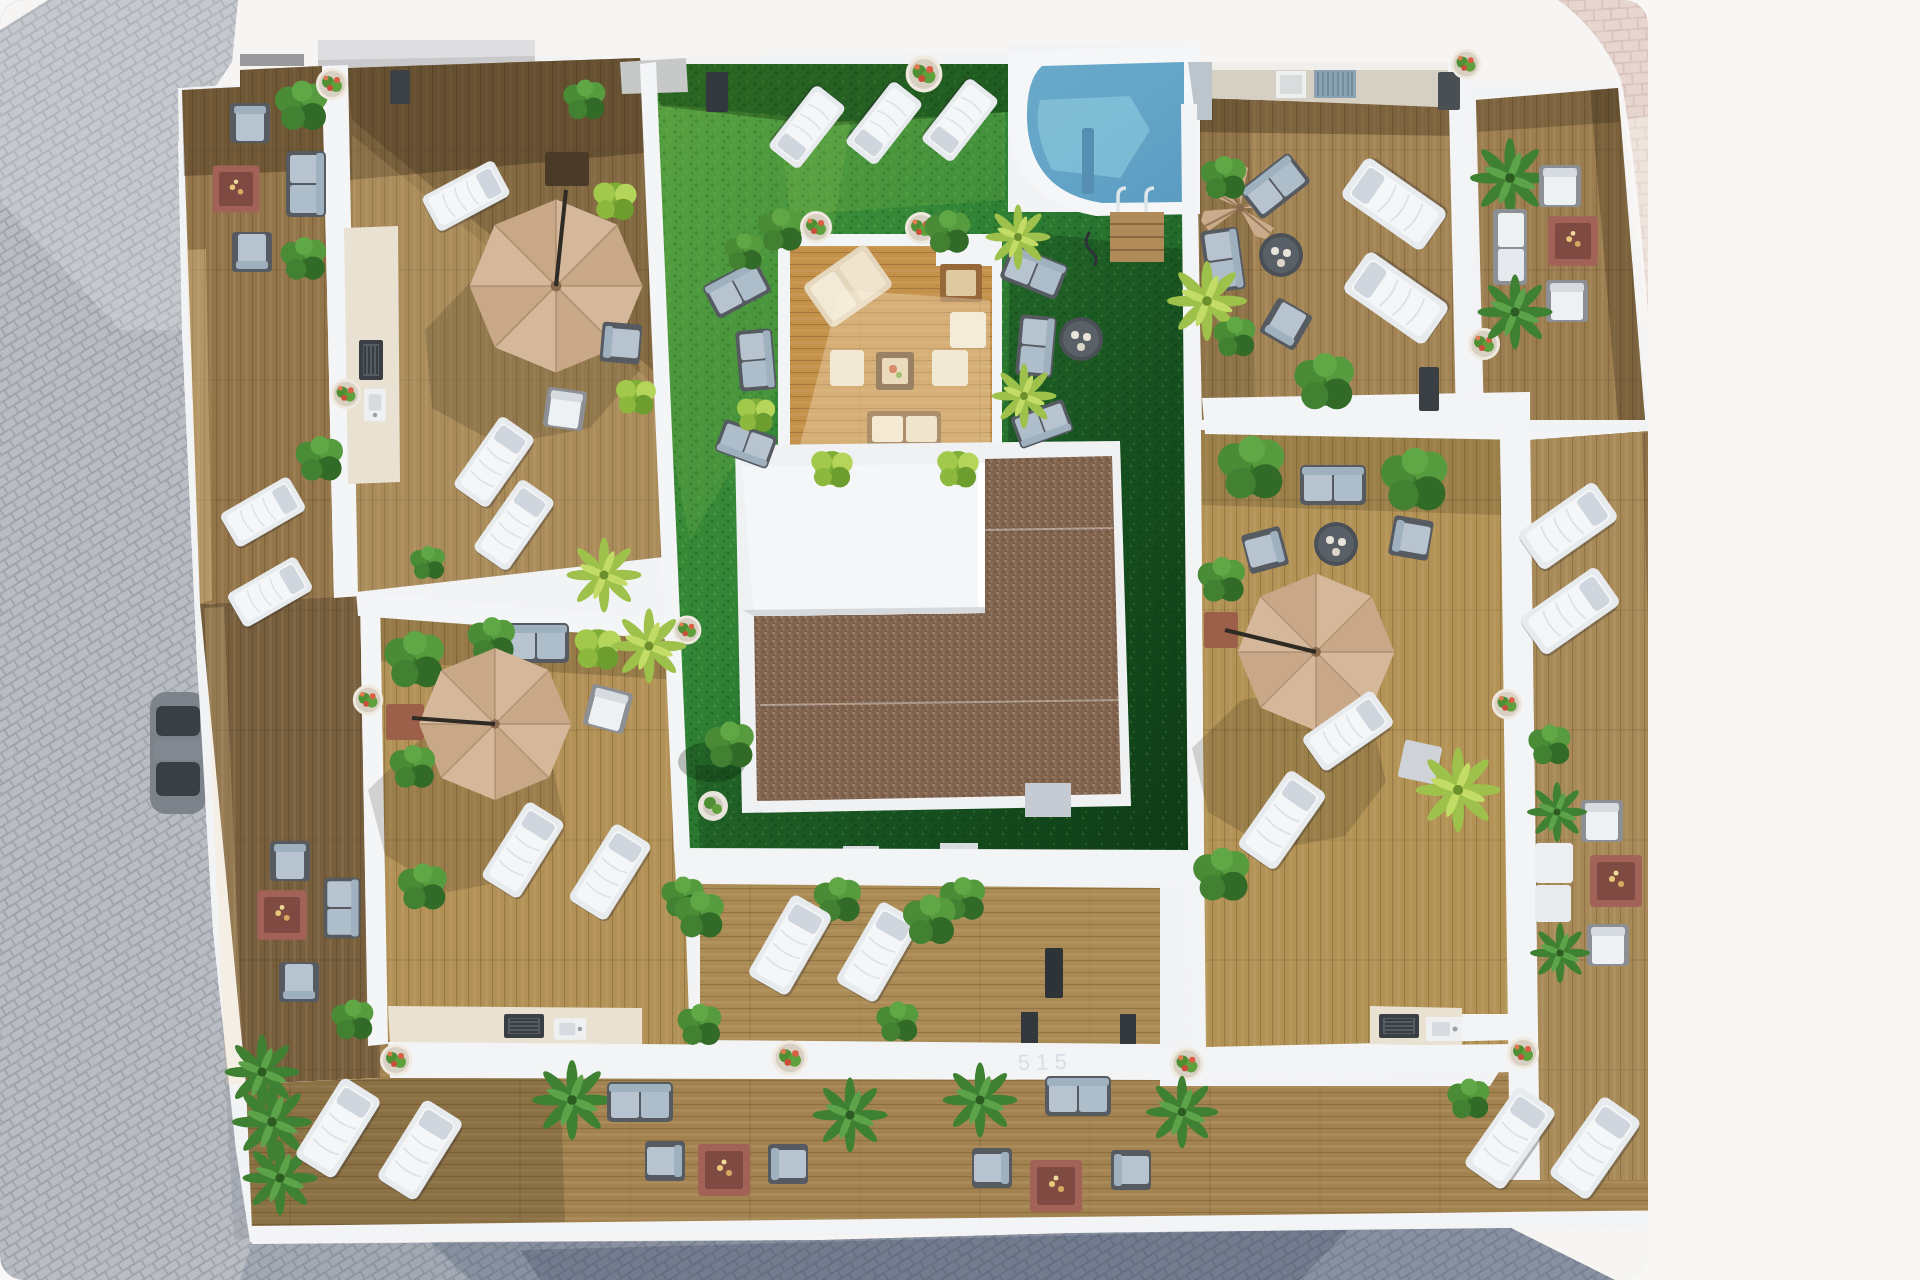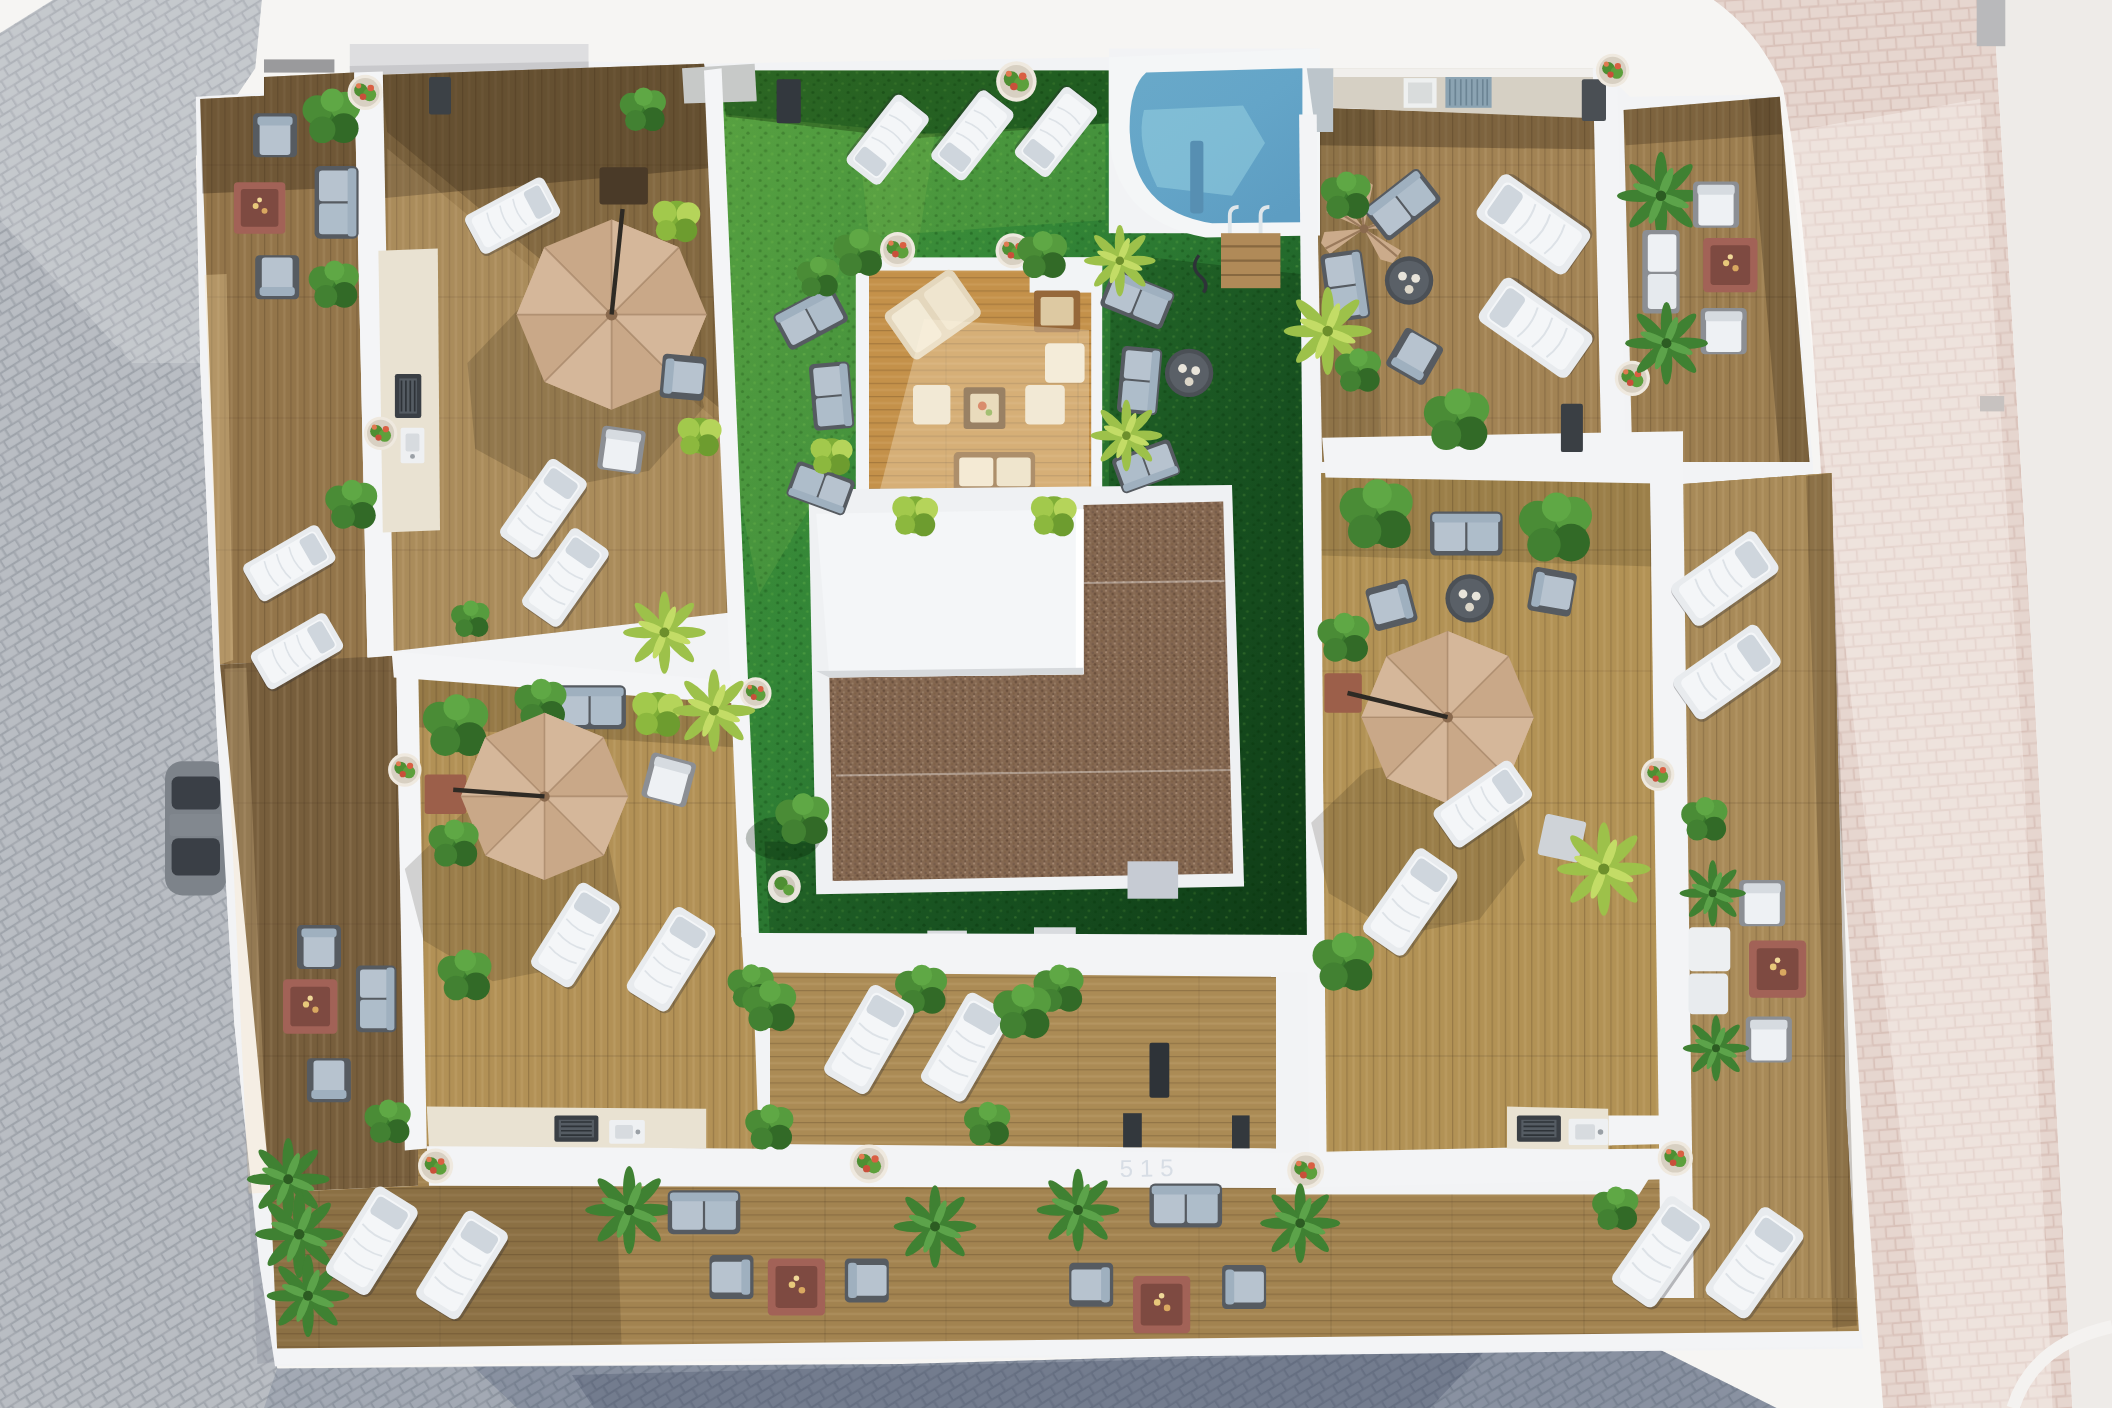--- a/index.html
+++ b/index.html
@@ -1,16 +1,16 @@
 <!DOCTYPE html>
 <html><head>
 <meta charset="utf-8">
 <style>
   html,body{margin:0;padding:0;background:#f8f7f5;font-family:"Liberation Sans",sans-serif;}
-  #stage{position:relative;width:1920px;height:1280px;overflow:hidden;}
+  #stage{position:relative;width:1648px;height:1280px;overflow:hidden;border-radius:24px;}
 </style>
 </head>
 <body>
 <div id="stage">
 <svg width="1920" height="1280" viewBox="0 0 1920 1280" xmlns="http://www.w3.org/2000/svg">
 <defs>
   <pattern id="woodV" width="12" height="230" patternUnits="userSpaceOnUse">
     <line x1="0.5" y1="0" x2="0.5" y2="230" stroke="rgba(55,38,20,0.22)" stroke-width="1.2"></line>
     <line x1="6.5" y1="0" x2="6.5" y2="230" stroke="rgba(255,235,200,0.10)" stroke-width="2"></line>
     <line x1="0" y1="40" x2="12" y2="40" stroke="rgba(60,42,22,0.20)" stroke-width="1"></line>

